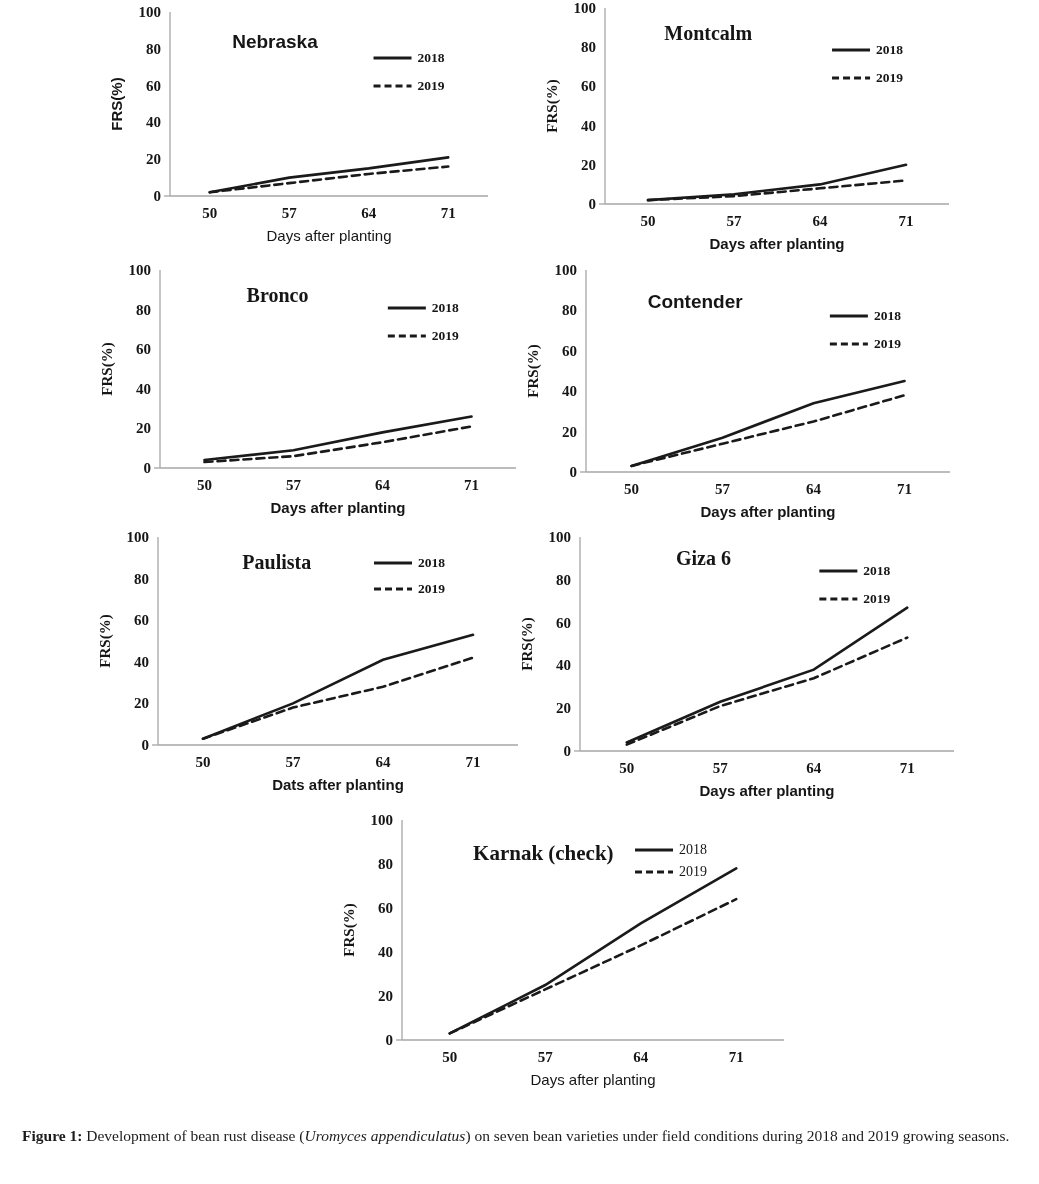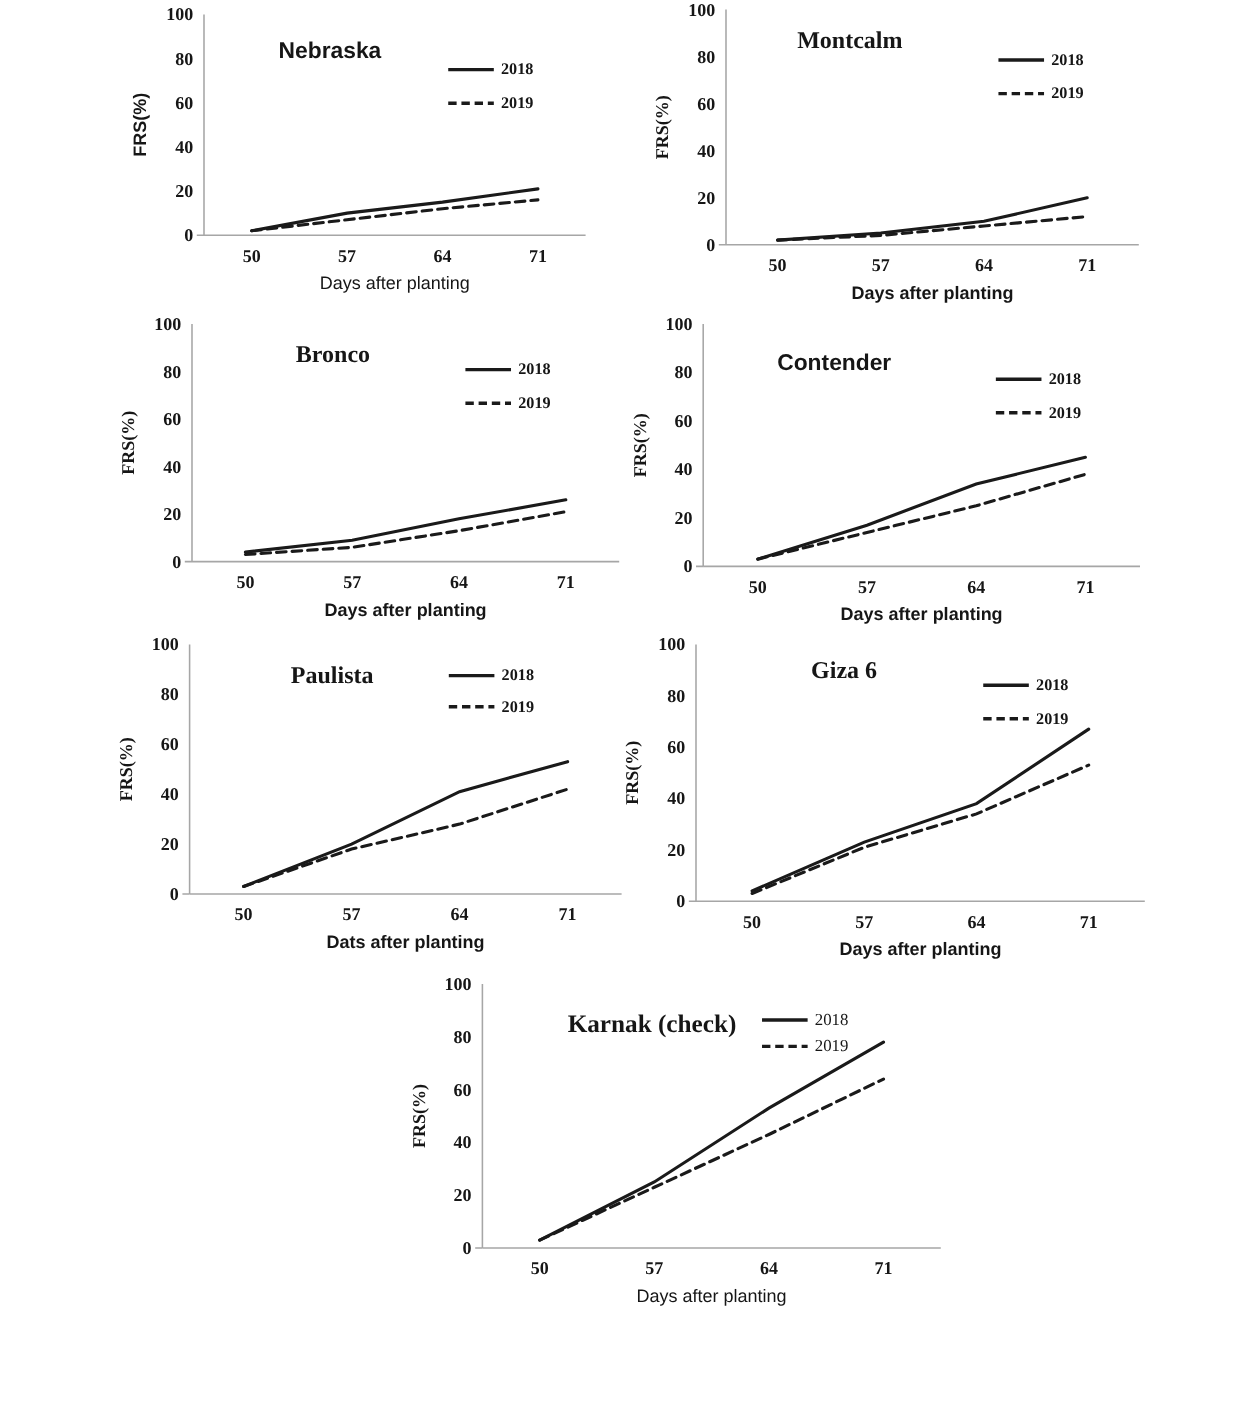--- a/index.html
+++ b/index.html
@@ -217,14 +217,17 @@
         <text x="203.34" y="46" text-anchor="middle" class="chart-title">Karnak (check)</text>
         <polyline points="109.75,219.4 205.25,171 300.75,109.39999999999999 396.25,54.400000000000006" fill="none" stroke="#1a1a1a" stroke-width="2.6" stroke-linecap="round"></polyline>
         <polyline points="109.75,219.4 205.25,175.4 300.75,131.4 396.25,85.19999999999999" fill="none" stroke="#1a1a1a" stroke-width="2.6" stroke-linecap="round" stroke-dasharray="8 5"></polyline>
         <line x1="295.02" y1="36" x2="333.02" y2="36" stroke="#1a1a1a" stroke-width="2.8"></line>
         <text x="339.02" y="40" class="legend-label">2018</text>
         <line x1="295.02" y1="58" x2="333.02" y2="58" stroke="#1a1a1a" stroke-width="2.8" stroke-dasharray="7 4"></line>
         <text x="339.02" y="62" class="legend-label">2019</text>
       </svg>
   </div>
 
+  <div id="caption">
+    <span class="cap-label">Figure 1:</span><span> Development of bean rust disease (</span><span class="cap-italic">Uromyces appendiculatus</span><span>) on seven bean varieties under field conditions during 2018 and 2019 growing seasons.</span>
+  </div>
 
 </div>
 
 </body></html>

